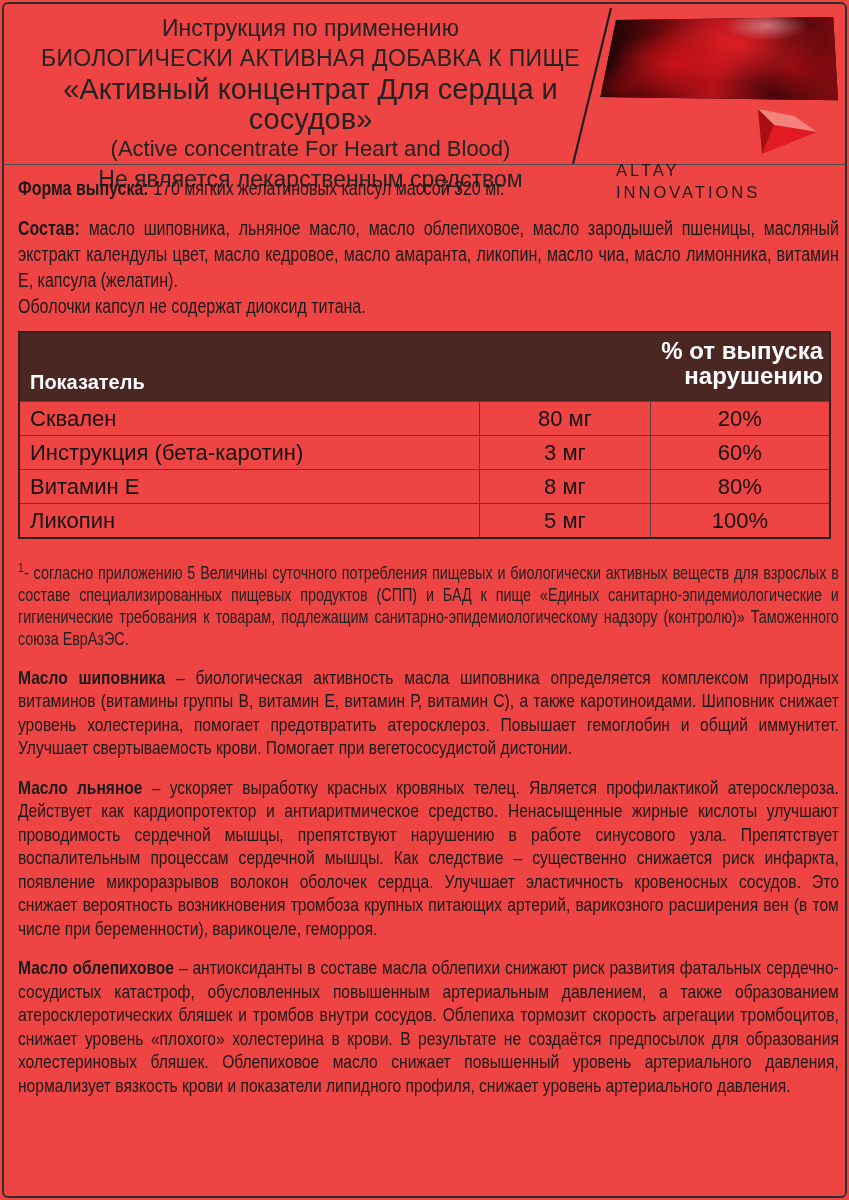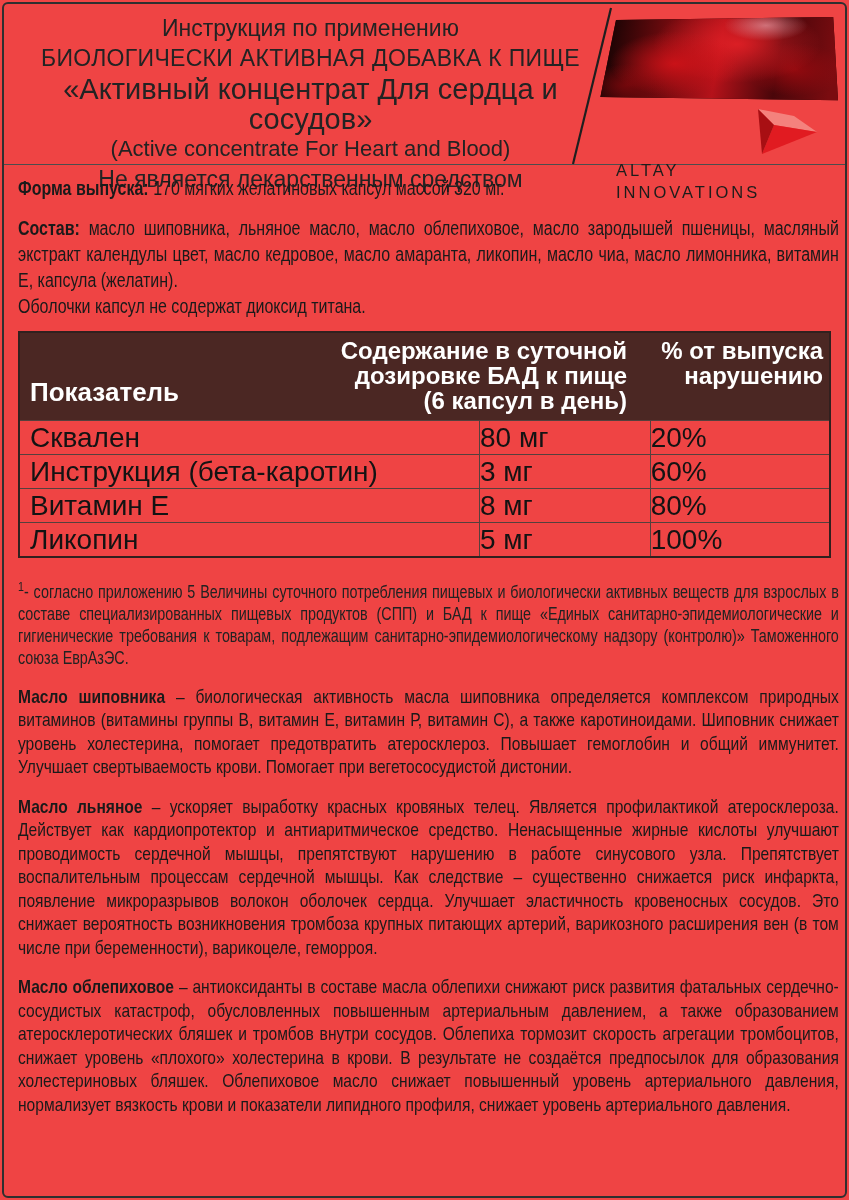--- a/index.html
+++ b/index.html
@@ -46,29 +46,29 @@
           text-align:justify; }
   .intro1 { margin-top:10px; font-size:19.5px; line-height:26px; text-align:left; }
   .intro2 { margin-top:14px; font-size:19.5px; line-height:26px; }
   .shell  { font-size:19.5px; line-height:26px; text-align:left; }
   b.lead { font-weight:bold; }
 
   
   .ntable { margin-top:12px; border:2px solid #31201e; }
   .thead { display:flex; background:#4b2723; color:#ffffff; font-weight:bold;
            padding:5px 6px 7px 10px; }
-  .th1 { flex:1; font-size:26px; align-self:center; margin-top:33px; }
+  .th1 { flex:1; font-size:20px; align-self:center; margin-top:33px; }
   .th2 { width:305px; text-align:right; font-size:24px; line-height:25px; }
   .th3 { width:188px; text-align:right; font-size:24px; line-height:25px; padding-left:8px; }
   .th3 sup, .fnote sup { font-size:13px; }
   table.tb { width:100%; border-collapse:collapse; }
-  table.tb td { font-size:28px; color:#131313; height:33px; padding:0; line-height:33px;
+  table.tb td { font-size:22px; color:#131313; height:33px; padding:0; line-height:33px;
                 border-top:1px solid #55403d; }
   table.tb td.n { padding-left:10px; }
-  table.tb td.c { border-left:1px solid #55403d; }
+  table.tb td.c { text-align:center; border-left:1px solid #55403d; }
 
   
   .fnote { margin-top:18px; font-size:17.5px; line-height:22px; color:#222; }
   .para  { margin-top:16px; font-size:19px; line-height:23.5px; }
 </style>
 </head>
 <body>
 
 <div class="page">
   <div class="frame">
@@ -98,25 +98,20 @@
     </div>
 
     <div class="cond intro1"><b class="lead">Форма выпуска:</b><span> 170 мягких желатиновых капсул массой 320 мг.</span></div>
 
     <div class="cond intro2"><b class="lead">Состав:</b><span> масло шиповника, льняное масло, масло облепиховое, масло зародышей пшеницы, масляный экстракт календулы цвет, масло кедровое, масло амаранта, ликопин, масло чиа, масло лимонника, витамин Е, капсула (желатин).</span></div>
     <div class="cond shell">Оболочки капсул не содержат диоксид титана.</div>
 
     <div class="ntable">
       <div class="thead">
         <div class="th1">Показатель</div>
-        <div class="th2">
-          <div>Содержание в суточной</div>
-          <div>дозировке БАД к пище</div>
-          <div>(6 капсул в день)</div>
-        </div>
         <div class="th3">
           <div>% от выпуска</div>
           <div>нарушению</div>
         </div>
       </div>
       <table class="tb">
         <colgroup>
             <col style="width:56.8%">
             <col style="width:21.1%">
             <col>

